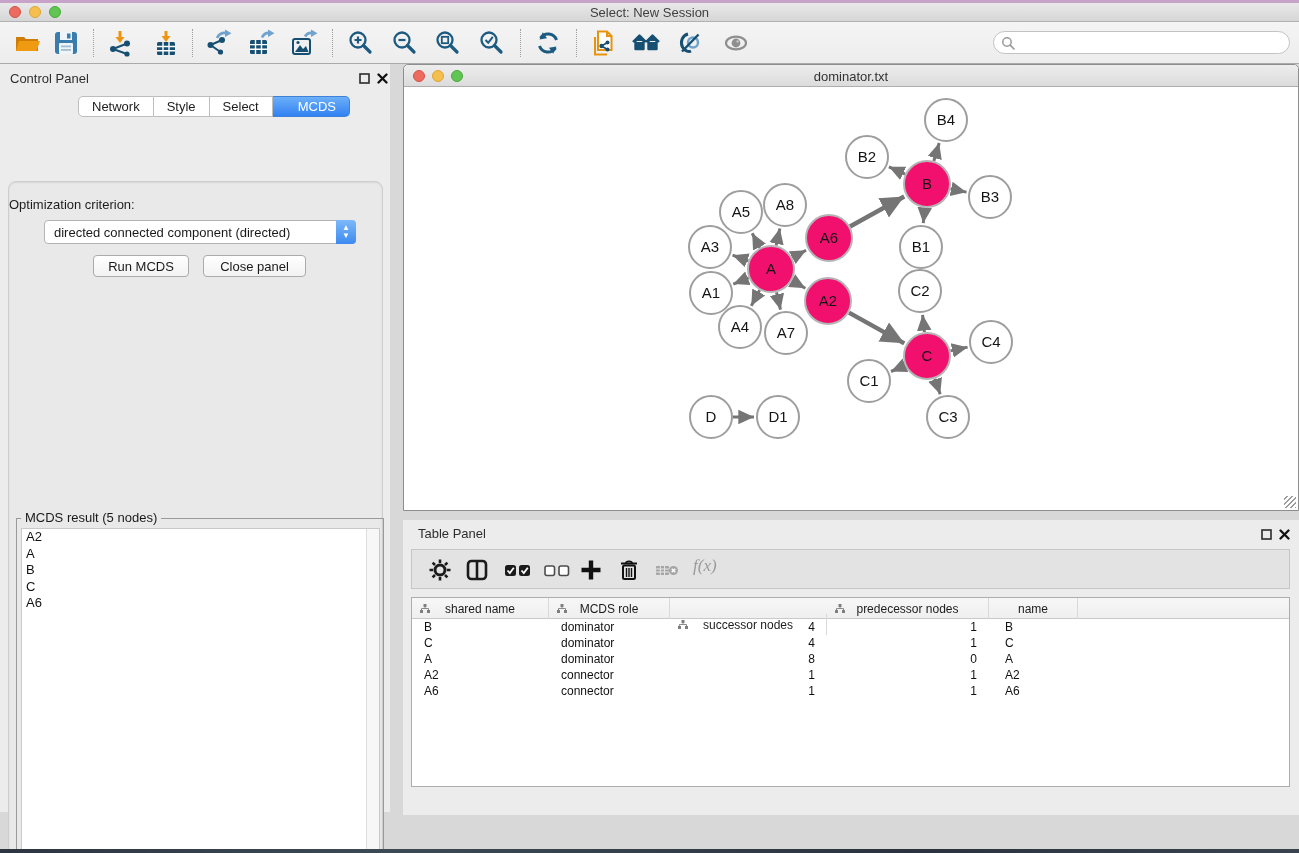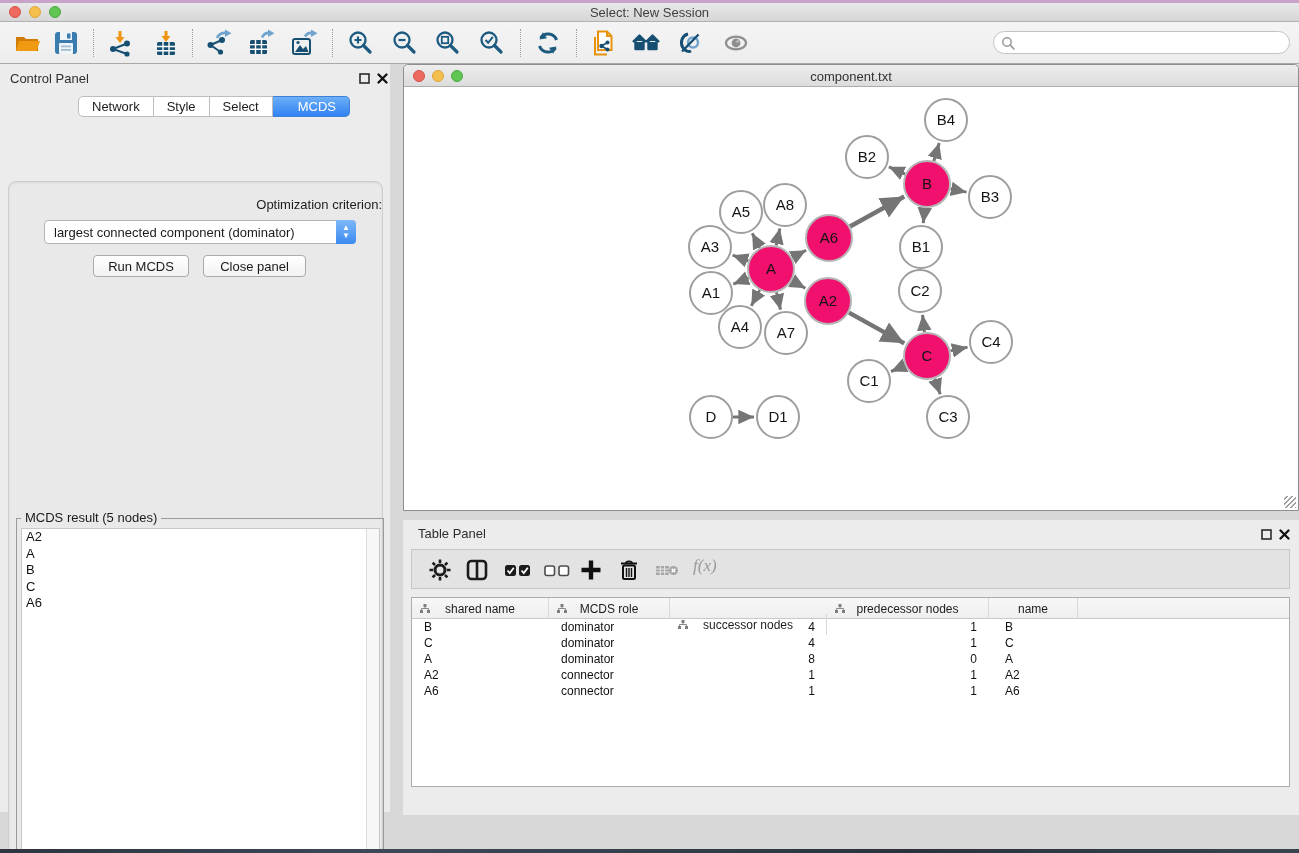--- a/index.html
+++ b/index.html
@@ -34,21 +34,21 @@
   .panel-ctl { position:absolute; top:6px; width:11px; height:11px; }
   .seg-row { position:absolute; display:flex; }
   .seg-tab { height:21px; padding:0 13px; font-size:13px; color:#1d1d1d; background:#fff;
     border:1px solid #bdbdbd; border-left:none; display:flex; align-items:center; justify-content:center; }
   .seg-tab:first-child { border-left:1px solid #bdbdbd; border-radius:5px 0 0 5px; }
   .seg-tab:last-child { border-radius:0 5px 5px 0;padding-left:25px; }
   .seg-tab.active { background:linear-gradient(#6cb0f8,#3181f2); color:#fff; border-color:#3d82d8; }
   #cp-inner { position:absolute; left:8px; top:117px; width:375px; height:686px;
     background:#e9e9e9; border:1px solid #cdcdcd; border-radius:8px;
     box-shadow:inset 0 1px 2px rgba(0,0,0,.08); }
-  #opt-label { position:absolute; left:0; width:100%; top:15px; text-align:right;
+  #opt-label { position:absolute; left:0; width:100%; top:15px; text-align:left;
     font-size:13px; color:#1d1d1d; }
   #criterion-select { position:absolute; left:35px; top:38px; width:312px; height:24px;
     background:#fff; border:1px solid #b4b4b4; border-radius:4px; font-size:13px; color:#1a1a1a; }
   #criterion-select .val { position:absolute; left:9px; top:4px; }
   #criterion-select .stepper { position:absolute; right:-1px; top:-1px; width:20px; height:24px;
     background:linear-gradient(#7db9f9,#3c89f0); border-radius:0 4px 4px 0;
     color:#fff; font-size:8px; line-height:8px; text-align:center; padding-top:4px; }
   .push-btn { position:absolute; height:22px; background:linear-gradient(#ffffff,#f2f2f2);
     border:1px solid #ababab; border-radius:4px; font-size:13px; color:#1a1a1a;
     display:flex; align-items:center; justify-content:center; }
@@ -254,21 +254,21 @@
         <div class="seg-tab">Network</div>
         <div class="seg-tab">Style</div>
         <div class="seg-tab">Select</div>
         <div class="seg-tab active">MCDS</div>
       </div>
 
     <div id="cp-inner">
       <div id="opt-label">Optimization criterion:</div>
 
       <div id="criterion-select">
-        <span class="val">largest connected component (dominator)</span>
+        <span class="val">directed connected component (directed)</span>
         <span class="stepper">▲<br>▼</span>
       </div>
 
       <div class="push-btn" style="left:84px;top:73px;width:96px">Run MCDS</div>
       <div class="push-btn" style="left:194px;top:73px;width:103px">Close panel</div>
 
       <div id="mcds-group">
         <div id="mcds-legend">MCDS result (5 nodes)</div>
         <div id="mcds-list">
           <div id="mcds-scroll"></div>
@@ -280,21 +280,21 @@
           </div>
       </div>
     </div>
   </div>
 
   <div id="graph-window" class="abs">
     <div id="graph-titlebar">
       <div class="tl-dot tl-red" style="left:9px;top:5px"></div>
       <div class="tl-dot tl-yellow" style="left:28px;top:5px"></div>
       <div class="tl-dot tl-green" style="left:47px;top:5px"></div>
-      <div class="wtitle">component.txt</div>
+      <div class="wtitle">dominator.txt</div>
     </div>
     <div id="graph-canvas">
       <svg id="graph-svg" width="894" height="422" viewBox="0 0 894 422">
           <defs>
             <marker id="arrow" viewBox="0 0 6 6" refX="5.6" refY="3" markerWidth="5.6" markerHeight="6" orient="auto" markerUnits="strokeWidth">
               <path d="M0,0.4 L5.6,3 L0,5.6 Z" fill="#757575"></path>
             </marker>
           </defs>
           <line x1="344.7165594187538" y1="189.91337623249848" x2="329.2834405812462" y2="196.08662376750152" stroke="#757575" stroke-width="3" marker-end="url(#arrow)"></line>
           <line x1="344.4234240064849" y1="172.85762833020766" x2="328.5765759935151" y2="167.14237166979234" stroke="#757575" stroke-width="3" marker-end="url(#arrow)"></line>

